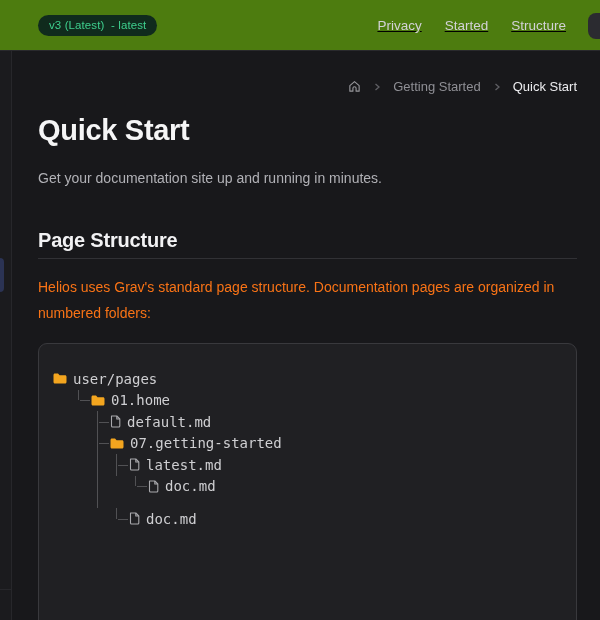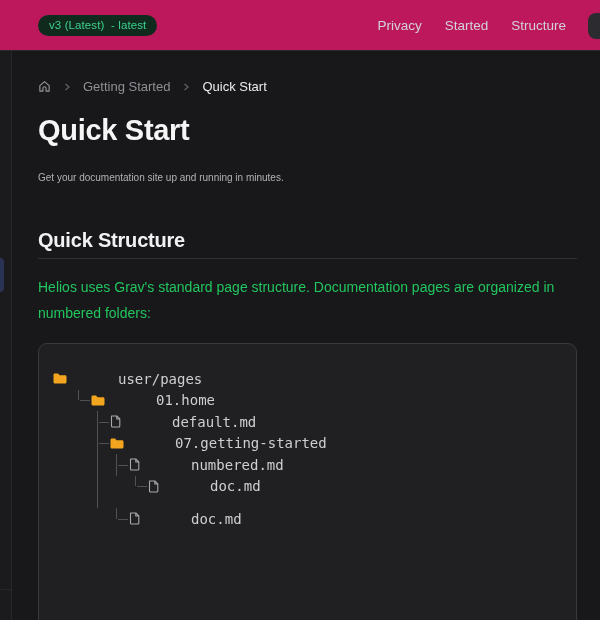--- a/index.html
+++ b/index.html
@@ -13,32 +13,32 @@
     -webkit-font-smoothing:antialiased;
   }
 
   
   .topbar {
     position:relative;
     height:51px;
     display:flex; align-items:center;
     padding-left:38px;
     border-bottom:1px solid #29292d;
-    background:#be185d;
+    background:#4d7c0f;
   }
   .badge {
     display:inline-flex; align-items:center;
     height:21px; padding:0 11px;
     border-radius:999px;
     background:#102b1d;
     color:#3ecf8e;
     font-size:11.5px; letter-spacing:.1px;
     white-space:pre;
   }
-  .nav { display:flex; gap:23px; margin-left:auto; margin-right:34px; }
+  .nav { display:flex; gap:23px; margin-left:auto; margin-right:34px;text-decoration:underline; }
   .nav a {
     color:#d2d2d6; text-decoration:none; font-size:13.5px;
   }
   .corner-btn {
     position:absolute; right:-14px; top:13px;
     width:26px; height:26px; border-radius:8px;
     background:#2b2b30;
   }
 
   
@@ -57,45 +57,45 @@
     position:absolute; left:0; right:0; top:538px; height:1px;
     background:#27272b;
   }
 
   
   .main { margin-left:12px; padding:0 23px 0 26px; }
 
   .breadcrumb {
     margin-top:28px;
     display:flex; align-items:center; gap:11px;
-    font-size:13px; color:#8f8f95;
+    font-size:13px; color:#8f8f95;justify-content:flex-end;
   }
   .breadcrumb .home { display:flex; align-items:center; }
   .breadcrumb .sep { display:flex; align-items:center; }
   .breadcrumb .current { color:#ececef; font-weight:500; }
   .breadcrumb a { color:#8f8f95; text-decoration:none; }
 
   h1.page-title {
     margin-top:19px;
     font-size:29px; line-height:34px; font-weight:700;
     color:#f5f5f6; letter-spacing:-.3px;
   }
   p.intro {
     margin-top:20px;
-    font-size:10px; line-height:22px; color:#b1b1b6;
+    font-size:14px; line-height:22px; color:#b1b1b6;
   }
   h2.section-heading {
     margin-top:38px;
     font-size:20px; line-height:26px; font-weight:700;
     color:#f2f2f4; letter-spacing:-.2px;
   }
   .rule { margin-top:5px; border:0; border-top:1px solid #313135; }
   p.body-text {
     margin-top:15px;
-    font-size:14px; line-height:26px; color:#22c55e;
+    font-size:14px; line-height:26px; color:#f97316;
   }
 
   
   .codeblock {
     margin-top:17px;
     height:400px;
     border:1px solid #39393d;
     border-radius:9px;
     background:#202023;
     padding:24px 14px 14px 14px;
@@ -109,21 +109,21 @@
   .cell.v::before, .cell.t::before, .cell.l::before {
     content:""; position:absolute; left:6px; top:0; bottom:0; width:0;
     border-left:1.5px solid #515154;
   }
   .cell.l::before { bottom:auto; height:50%; }
   .cell.t::after, .cell.l::after {
     content:""; position:absolute; left:7.5px; right:1px; top:50%; height:0;
     border-top:1.5px solid #515154;
   }
   .tree-icon { display:flex; align-items:center; flex:none; margin:0 6px 0 0; }
-  .tree-row .name { white-space:pre;margin-left:45px; }
+  .tree-row .name { white-space:pre; }
 </style>
 </head>
 <body>
 
 <header class="topbar">
   <span class="badge">v3 (Latest)  - latest</span>
   <nav class="nav">
     <a href="#">Privacy</a>
     <a href="#">Started</a>
     <a href="#">Structure</a>
@@ -155,21 +155,21 @@
           <path d="M3.5 2 L7 5 L3.5 8"></path>
         </svg>
     </span>
     <span class="current">Quick Start</span>
   </div>
 
   <h1 class="page-title">Quick Start</h1>
 
   <p class="intro">Get your documentation site up and running in minutes.</p>
 
-  <h2 class="section-heading">Quick Structure</h2>
+  <h2 class="section-heading">Page Structure</h2>
   <hr class="rule">
 
   <p class="body-text">Helios uses Grav's standard page structure. Documentation pages are organized in numbered folders:</p>
 
   <div class="codeblock">
 
     <div class="tree-row">
       <span class="tree-icon">
           <svg width="14" height="11" viewBox="0 0 14 11">
             <path d="M0.5 2 C0.5 1.2 1.1 0.5 1.9 0.5 H5 L6.6 2.3 H12.1 C12.9 2.3 13.5 3 13.5 3.7 V9 C13.5 9.8 12.9 10.5 12.1 10.5 H1.9 C1.1 10.5 0.5 9.8 0.5 9 Z" fill="#f3a51f"></path>
@@ -219,21 +219,21 @@
       <span class="cell"></span>
       <span class="cell"></span>
       <span class="cell v"></span>
       <span class="cell t"></span>
       <span class="tree-icon">
           <svg width="11" height="13" viewBox="0 0 11 13" fill="none" stroke="#a9a9ad" stroke-width="1.1" stroke-linejoin="round">
             <path d="M1.5 1 H6.8 L9.8 4 V11 C9.8 11.6 9.3 12 8.8 12 H2.5 C1.9 12 1.5 11.6 1.5 11 Z"></path>
             <path d="M6.8 1 V4 H9.8"></path>
           </svg>
         </span>
-      <span class="name">numbered.md</span>
+      <span class="name">latest.md</span>
     </div>
 
 
     <div class="tree-row">
       <span class="cell"></span>
       <span class="cell"></span>
       <span class="cell v"></span>
       <span class="cell"></span>
       <span class="cell l"></span>
       <span class="tree-icon">

